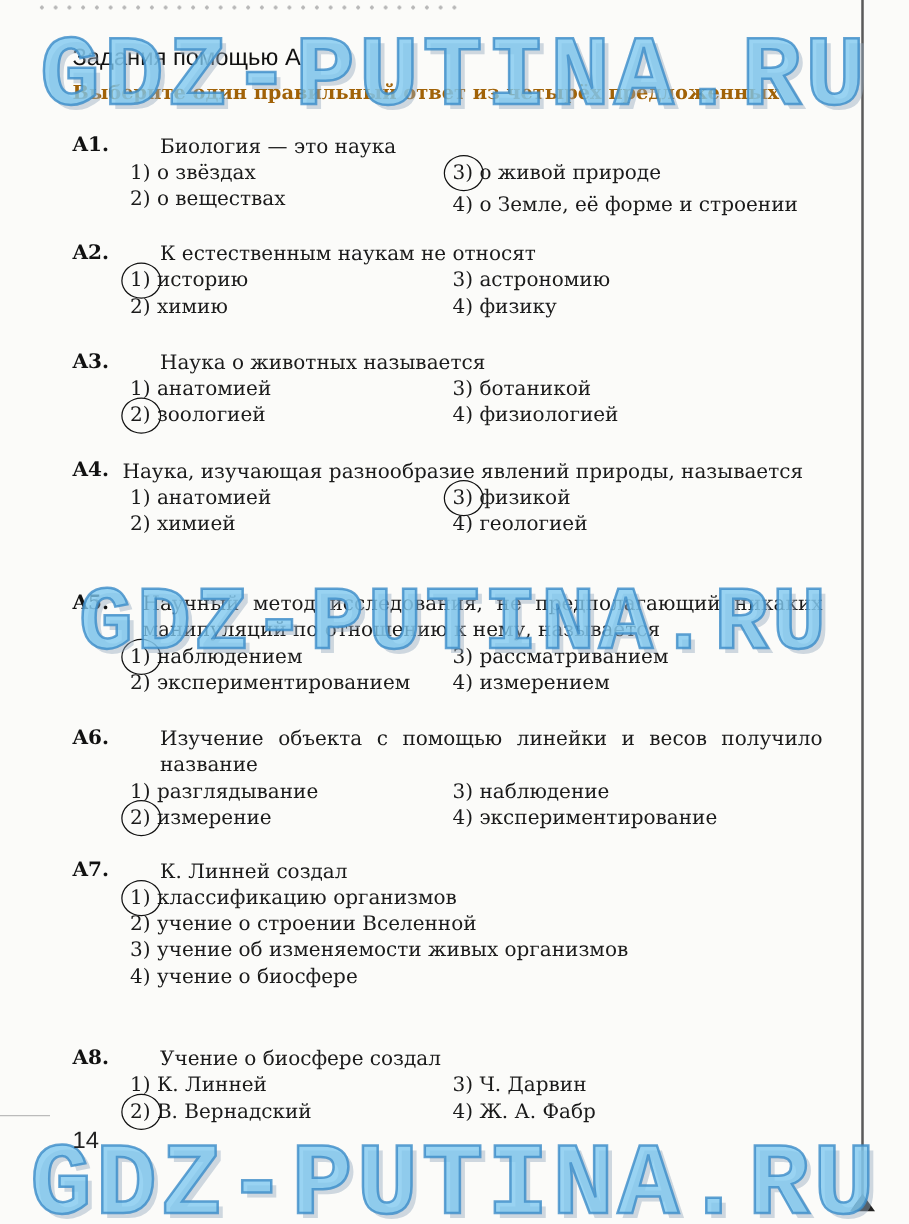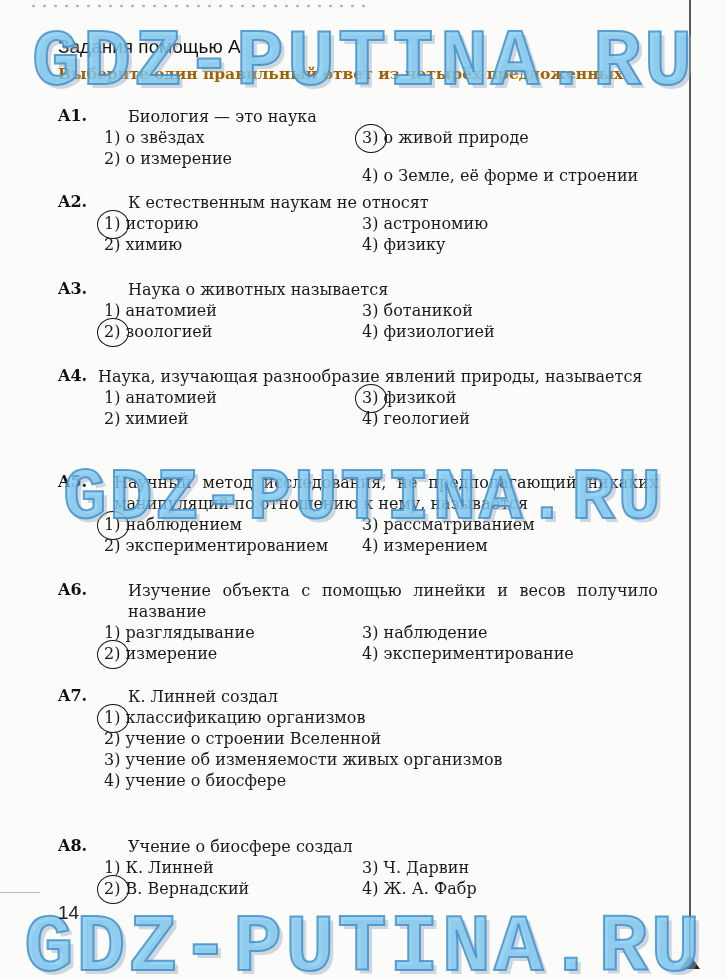--- a/index.html
+++ b/index.html
@@ -77,23 +77,23 @@
 <div class="edge-tri"></div>
 
 <div class="section-label">Задания помощью А</div>
 <div class="instruction">Выберите один правильный ответ из четырёх предложенных</div>
 
 <div class="question" style="top:106px;">
   <span class="q-num">A1.</span>
   <div class="q-text">Биология — это наука</div>
   <div class="opts">
     <div class="opt col1" style="top:0"><span class="opt-num">1)</span> <span>о звёздах</span></div>
-    <div class="opt col1" style="top:21px"><span class="opt-num">2)</span> <span>о измерение</span></div>
+    <div class="opt col1" style="top:21px"><span class="opt-num">2)</span> <span>о веществах</span></div>
     <div class="opt col2 opt-circled" style="top:0"><span class="opt-num">3)</span> <span>о живой природе</span></div>
-    <div class="opt col2" style="top:38px"><span class="opt-num">4)</span> <span>о Земле, её форме и строении</span></div>
+    <div class="opt col2" style="top:26px"><span class="opt-num">4)</span> <span>о Земле, её форме и строении</span></div>
   </div>
 </div>
 
 <div class="question" style="top:192px;">
   <span class="q-num">A2.</span>
   <div class="q-text">К естественным наукам не относят</div>
   <div class="opts">
     <div class="opt col1 opt-circled" style="top:0"><span class="opt-num">1)</span> <span>историю</span></div>
     <div class="opt col1" style="top:21px"><span class="opt-num">2)</span> <span>химию</span></div>
     <div class="opt col2" style="top:0"><span class="opt-num">3)</span> <span>астрономию</span></div>

